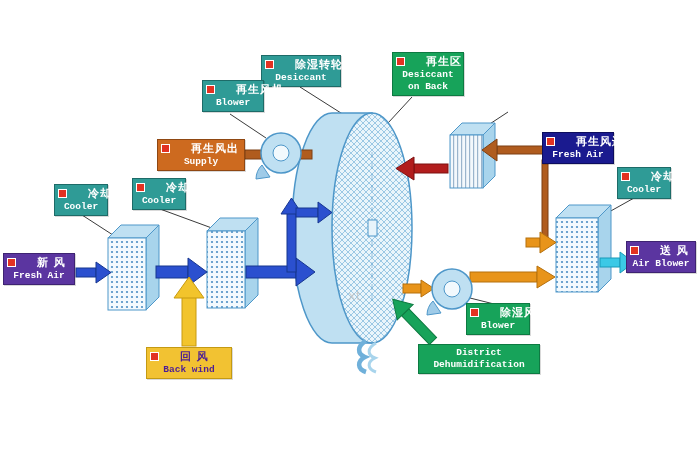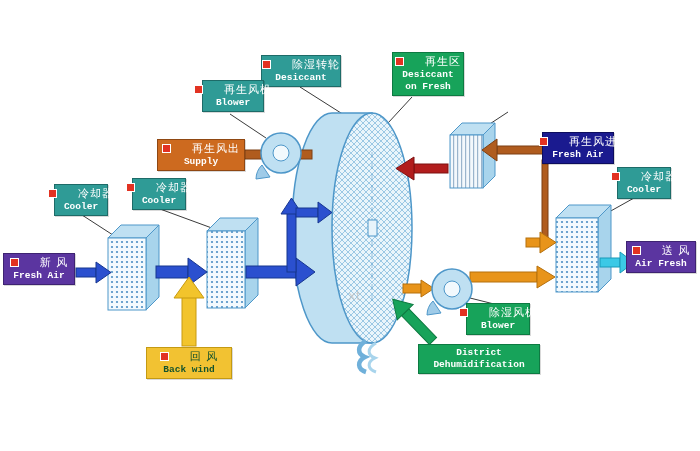--- a/index.html
+++ b/index.html
@@ -2,32 +2,32 @@
 <html><head>
 <meta charset="utf-8">
 <style>
   body{margin:0;background:#fff}
   .stage{position:relative;width:700px;height:451px;background:#fff;overflow:hidden;
          font-family:"DejaVu Sans","Liberation Sans",sans-serif}
   .stage > svg{position:absolute;left:0;top:0}
   .lbl{position:absolute;box-sizing:border-box;text-align:center;padding:2px 3px;
        border:1px solid rgba(0,0,0,.45);color:#fff;line-height:1.25;
        box-shadow:1px 1px 0 rgba(0,0,0,.15)}
-  .lbl .zh{font-size:11px;font-weight:400;display:flex;align-items:center;
-           justify-content:center;gap:21px;letter-spacing:1px;white-space:nowrap}
+  .lbl .zh{font-size:11px;font-weight:700;display:flex;align-items:center;
+           justify-content:flex-start;gap:21px;letter-spacing:1px;white-space:nowrap}
   .lbl .en{font-family:"Liberation Mono","DejaVu Sans Mono",monospace;
            font-size:9.5px;font-weight:700;white-space:nowrap}
   .bullet{display:inline-block;width:7px;height:7px;background:#e23222;
           border:1px solid #fff;flex:0 0 auto}
   .teal{background:#2f9b96;border-color:#1d6b68}
   .green{background:#17a35a;border-color:#0d7a42}
   .orange{background:#cd6a1f;border-color:#8f4712}
   .navy{background:#1a1a8f;border-color:#0d0d5e}
   .purple{background:#5b35a0;border-color:#3e2372}
-  .yellow{background:#f2c232;border-color:#c49a12;color:#14532d}
+  .yellow{background:#f2c232;border-color:#c49a12;color:#4c1d95}
 </style>
 </head>
 <body>
 
 <div class="stage">
 
 <svg width="700" height="451" viewBox="0 0 700 451">
   <defs>
     <pattern id="pdots" width="5" height="5" patternUnits="userSpaceOnUse">
       <rect width="5" height="5" fill="#f4fafe"></rect>
@@ -162,21 +162,21 @@
       </div>
   <div class="en">Desiccant</div>
 </div>
 
 <div class="lbl green" style="left:392px;top:52px;width:72px">
   <div class="zh">
         <span class="bullet"></span>
         <span>再生区</span>
       </div>
   <div class="en">Desiccant</div>
-  <div class="en">on Fresh</div>
+  <div class="en">on Back</div>
 </div>
 
 <div class="lbl teal" style="left:202px;top:80px;width:62px">
   <div class="zh">
         <span class="bullet"></span>
         <span>再生风机</span>
       </div>
   <div class="en">Blower</div>
 </div>
 
@@ -227,21 +227,21 @@
         <span>新 风</span>
       </div>
   <div class="en">Fresh Air</div>
 </div>
 
 <div class="lbl purple" style="left:626px;top:241px;width:70px">
   <div class="zh">
         <span class="bullet"></span>
         <span>送 风</span>
       </div>
-  <div class="en">Air Fresh</div>
+  <div class="en">Air Blower</div>
 </div>
 
 <div class="lbl yellow" style="left:146px;top:347px;width:86px">
   <div class="zh">
         <span class="bullet"></span>
         <span>回 风</span>
       </div>
   <div class="en">Back wind</div>
 </div>
 

